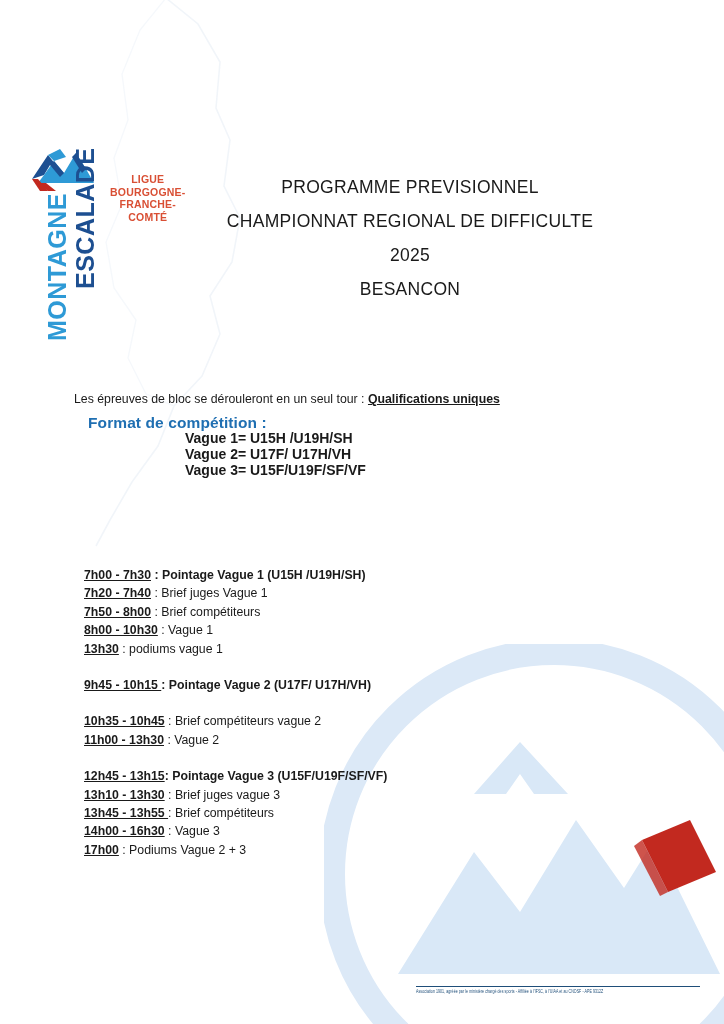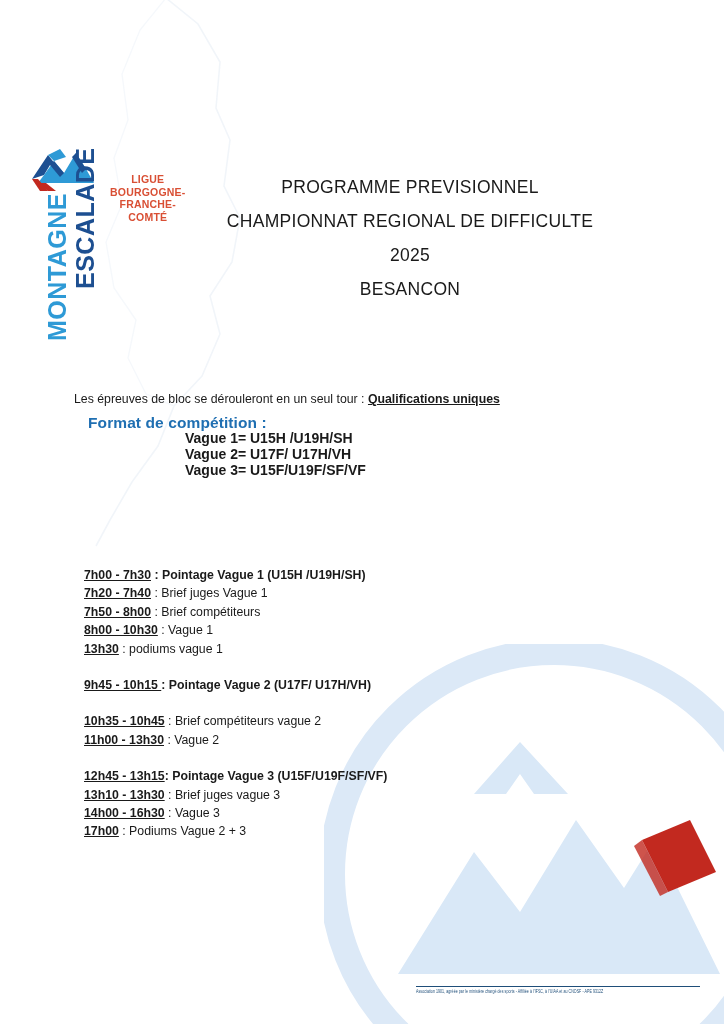--- a/index.html
+++ b/index.html
@@ -229,20 +229,21 @@
       <div class="sched-line"><span class="t">8h00 - 10h30</span><span class="d"> : Vague 1</span></div>
       <div class="sched-line"><span class="t">13h30</span><span class="d"> : podiums vague 1</span></div>
       <div class="sched-gap"></div>
       <div class="sched-line bold"><span class="t">9h45 - 10h15 </span><span class="d">: Pointage Vague 2 (U17F/ U17H/VH)</span></div>
       <div class="sched-gap"></div>
       <div class="sched-line"><span class="t">10h35 - 10h45</span><span class="d"> : Brief compétiteurs vague 2</span></div>
       <div class="sched-line"><span class="t">11h00 - 13h30</span><span class="d"> : Vague 2</span></div>
       <div class="sched-gap"></div>
       <div class="sched-line bold"><span class="t">12h45 - 13h15</span><span class="d">: Pointage Vague 3 (U15F/U19F/SF/VF)</span></div>
       <div class="sched-line"><span class="t">13h10 - 13h30</span><span class="d"> : Brief juges vague 3</span></div>
+      <div class="sched-line"><span class="t">13h45 - 13h55 </span><span class="d">: Brief compétiteurs</span></div>
       <div class="sched-line"><span class="t">14h00 - 16h30</span><span class="d"> : Vague 3</span></div>
       <div class="sched-line"><span class="t">17h00</span><span class="d"> : Podiums Vague 2 + 3</span></div>
     </div>
 
   <div class="footer">
     <div class="footer-rule"></div>
     <div class="footer-text">Association 1901, agréée par le ministère chargé des sports - Affiliée à l'IFSC, à l'UIAA et au CNOSF - APE 9312Z</div>
   </div>
 
 </div>

